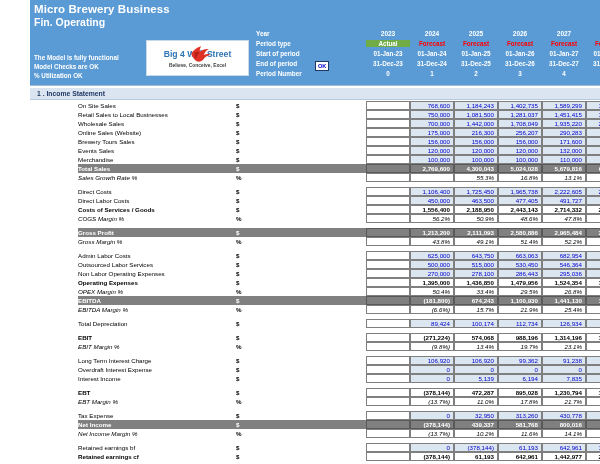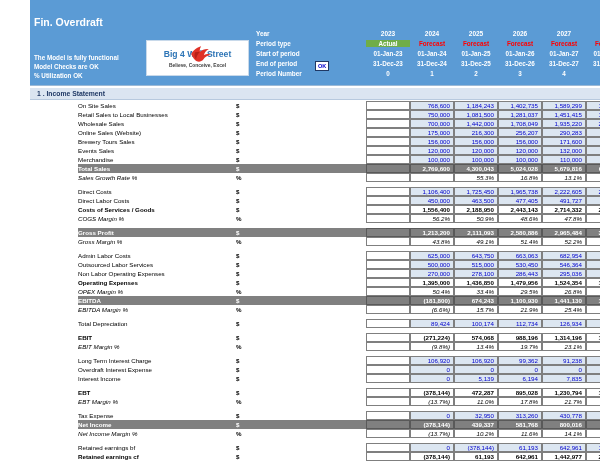--- a/index.html
+++ b/index.html
@@ -144,21 +144,22 @@
   .cell.dark{background:#808080;color:#ffffff;font-weight:bold;border-color:#595959;}
   .cell.blank{background:#ffffff;border-color:#7f7f7f;}
 </style>
 </head>
 <body>
 
 <div id="header">
   <div class="hdr-blue"></div>
   <div class="hdr-white-left"></div>
 
-  <div id="title2">Fin. Overdraft</div>
+  <div id="title1">Micro Brewery Business</div>
+  <div id="title2">Fin. Operating</div>
 
   <div class="note" id="note1">The Model is fully functional</div>
   <div class="note" id="note2">Model Checks are OK</div>
   <div class="note" id="note3">% Utilization OK</div>
 
   <div id="logo">
     <div id="logo-text">Big 4       Wall Street</div>
     <svg id="eagle" viewBox="0 0 40 32">
       <path d="M4 16 C10 6, 18 3, 22 2 C20 6, 19 9, 20 12 C24 8, 30 6, 36 7 C31 10, 28 14, 27 18 C33 15, 37 16, 39 18 C33 19, 29 22, 26 26 C22 31, 15 31, 11 27 C8 24, 6 20, 4 16 Z" fill="#e03127"></path>
       <path d="M20 12 C16 16, 13 21, 13 26 C10 22, 9 18, 11 13 Z" fill="#b81f17"></path>

